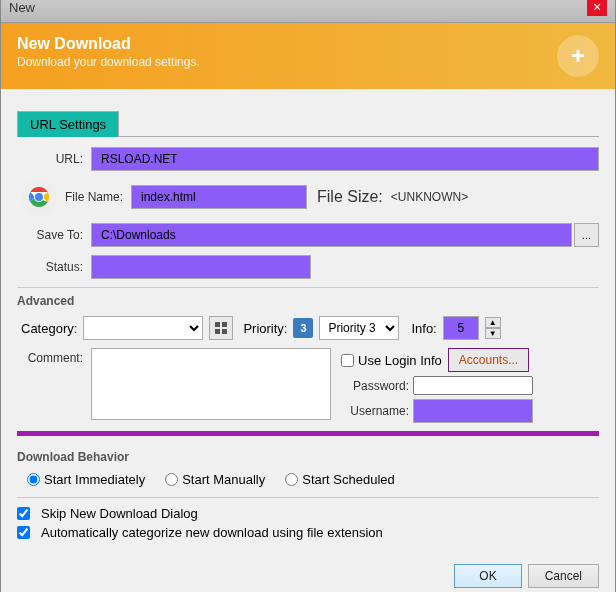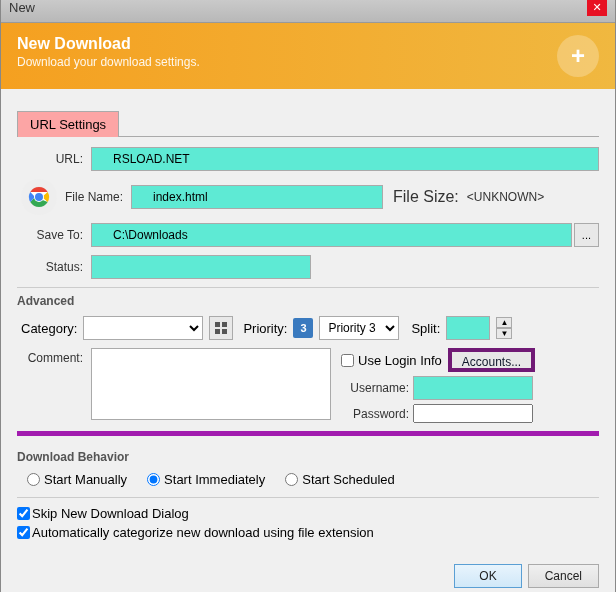--- a/index.html
+++ b/index.html
@@ -89,21 +89,21 @@
       border-bottom: none;
       background: #e8e8e8;
       cursor: pointer;
       font-size: 12px;
       margin-right: 2px;
       position: relative;
       top: 1px;
     }
 
     .tab.active {
-      background: #fca5a5;
+      background: #14b8a6;
       border-bottom-color: #f0f0f0;
       z-index: 1;
       margin-top: 11px;
     }
 
     .section-label {
       color: #555;
       font-weight: bold;
       font-size: 12px;
       margin: 6px 0 8px 0;
@@ -123,33 +123,33 @@
       padding-right: 8px;
       font-size: 12px;
     }
 
     .field-label-short {
       min-width: 55px;
     }
 
     input[type="text"] {
       border: 1px solid #aaa;
-      padding: 3px 21px;
-      font-size: 12px;
-      background: #5eead4;
+      padding: 3px 9px;
+      font-size: 12px;
+      background: #8b5cf6;
       height: 24px;
     }
 
     .url-input {
       flex: 1;
       width: 100%;
     }
 
     .file-name-input {
-      width: 252px;
+      width: 176px;
     }
 
     .file-size-value {
       color: #333;
       font-size: 12px;
       margin-left: 4px;
     }
 
     .save-to-input {
       flex: 1;
@@ -296,28 +296,28 @@
       text-align: right;
       font-size: 12px;
       color: #333;
     }
 
     .login-input {
       width: 120px;
     }
 
     .btn-accounts {
-      border: 4px solid #701a75;
+      border: 1px solid #701a75;
       background: #e8e8e8;
       padding: 3px 10px;
       cursor: pointer;
       height: 24px;
       font-size: 12px;
       margin-left: 2px;
-      color: #0f172a;
+      color: #c2410c;
     }
 
     .download-behavior {
       border-top: 5px solid #a21caf;
       margin-top: 8px;
       padding-top: 8px;
     }
 
     .radio-row {
       display: flex;
@@ -336,21 +336,21 @@
 
     .footer-checks {
       border-top: 1px solid #ccc;
       margin-top: 10px;
       padding-top: 8px;
     }
 
     .check-row {
       display: flex;
       align-items: center;
-      gap: 2px;
+      gap: 11px;
       font-size: 12px;
       margin-bottom: 4px;
     }
 
     .footer-buttons {
       display: flex;
       justify-content: flex-end;
       gap: 6px;
       margin-top: 24px;
     }
@@ -474,58 +474,58 @@
       </button>
       <span style="margin-left:4px;">Priority:</span>
       <div class="priority-icon">3</div>
       <select class="priority-select">
         <option>Priority 3</option>
         <option>Priority 1</option>
         <option>Priority 2</option>
         <option>Priority 4</option>
         <option>Priority 5</option>
       </select>
-      <span style="margin-left:6px;">Split:</span>
+      <span style="margin-left:6px;">Info:</span>
       <input type="text" class="split-input" style="width: 36px; height: 24px;" value="5">
       <div class="spinner">
         <button class="spinner-btn">▲</button>
         <button class="spinner-btn">▼</button>
       </div>
     </div>
 
     <div class="comment-row">
       <span class="field-label" style="padding-top:3px;">Comment:</span>
       <textarea style=""></textarea>
       <div class="login-section">
         <div class="login-check-row">
           <input type="checkbox" style="">
           <span>Use Login Info</span>
           <button class="btn-accounts">Accounts...</button>
         </div>
         <div class="login-field-row">
+          <span class="login-label">Password:</span>
+          <input type="password" class="login-input" style="">
+        </div>
+        <div class="login-field-row">
           <span class="login-label">Username:</span>
           <input type="text" class="login-input" style="">
-        </div>
-        <div class="login-field-row">
-          <span class="login-label">Password:</span>
-          <input type="password" class="login-input" style="">
         </div>
       </div>
     </div>
 
     <div class="download-behavior">
       <div class="section-label">Download Behavior</div>
       <div class="radio-row">
         <label class="radio-item">
+          <input type="radio" name="start" checked="" style="">
+          <span>Start Immediately</span>
+        </label>
+        <label class="radio-item">
           <input type="radio" name="start" style="">
           <span>Start Manually</span>
-        </label>
-        <label class="radio-item">
-          <input type="radio" name="start" checked="" style="">
-          <span>Start Immediately</span>
         </label>
         <label class="radio-item">
           <input type="radio" name="start" style="">
           <span>Start Scheduled</span>
         </label>
       </div>
     </div>
 
     <div class="footer-checks">
       <label class="check-row">

